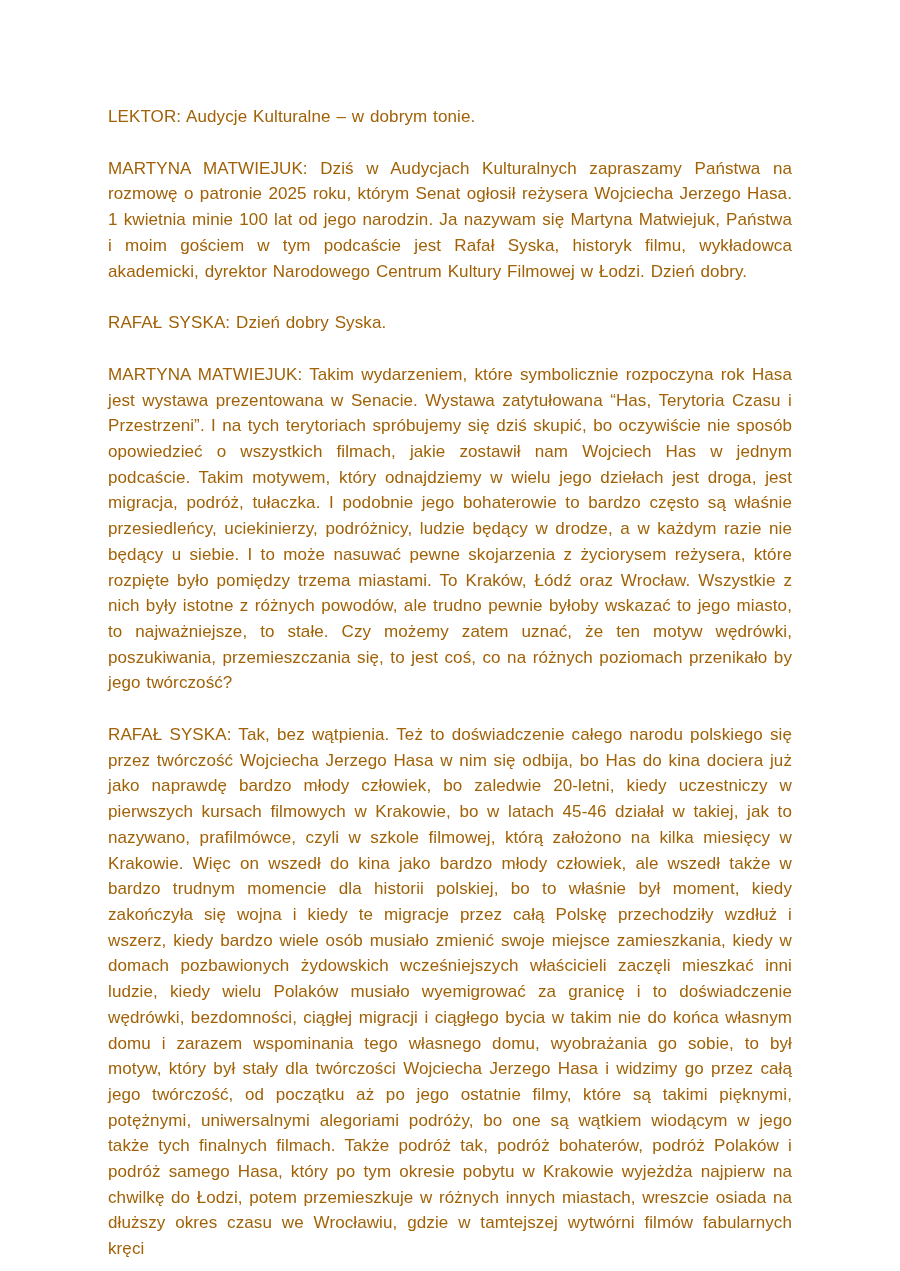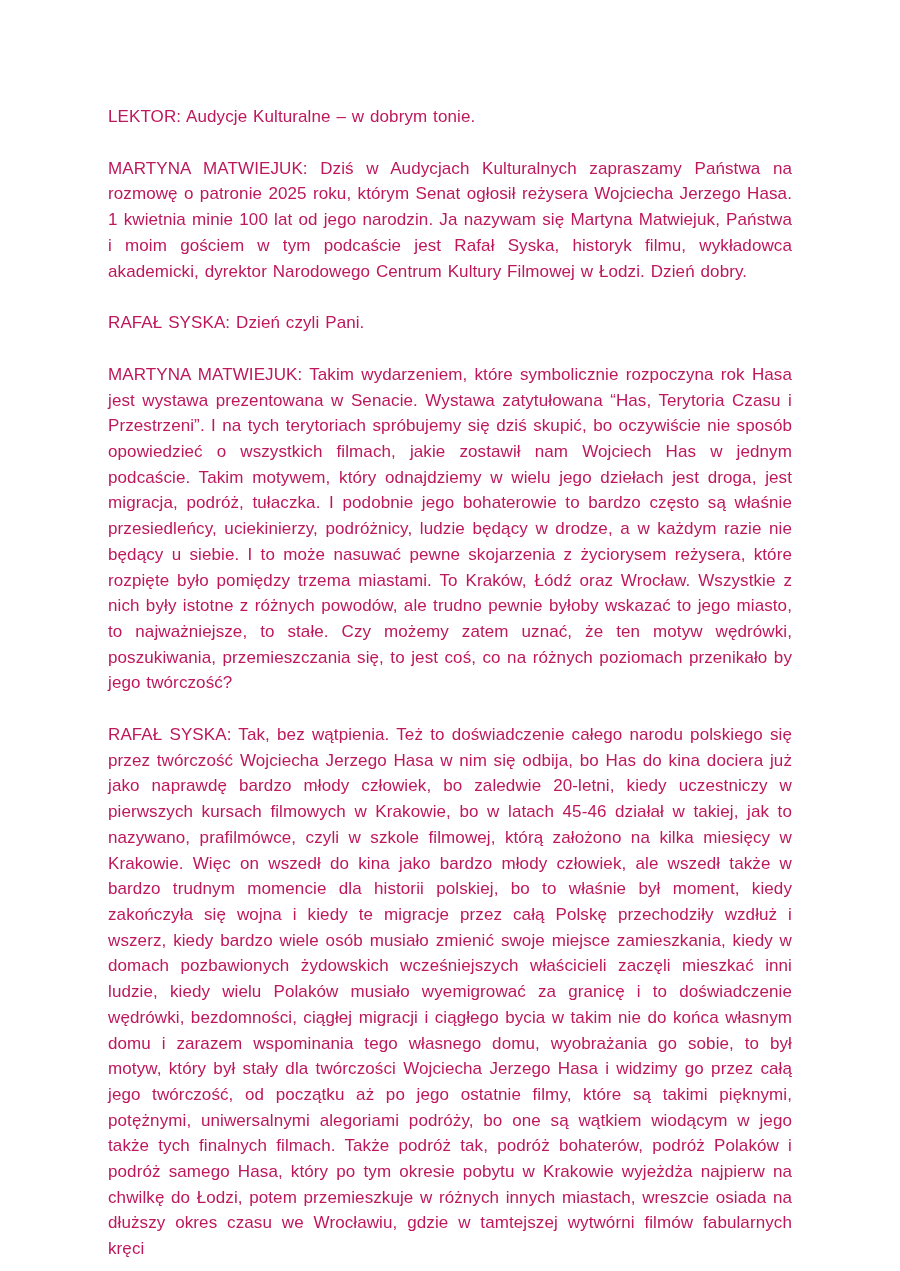--- a/index.html
+++ b/index.html
@@ -6,21 +6,21 @@
     margin: 0;
     padding: 0;
     background: #ffffff;
   }
   .page {
     position: relative;
     width: 900px;
     height: 1271px;
     margin: 0 auto;
     background: #ffffff;
-    color: #be185d;
+    color: #a16207;
     font-family: "Liberation Sans", "DejaVu Sans", sans-serif;
     overflow: hidden;
     box-sizing: border-box;
     padding: 104px 108px 0 108px;
   }
   .transcript p {
     margin: 0 0 26px 0;
     font-size: 17px;
     line-height: 25.7px;
     text-align: justify;
@@ -49,21 +49,21 @@
       <span class="speech">Audycje Kulturalne – w dobrym tonie.</span>
     </p>
 
     <p>
       <span class="speaker">MARTYNA MATWIEJUK:</span>
       <span class="speech bold">Dziś w Audycjach Kulturalnych zapraszamy Państwa na rozmowę o patronie 2025 roku, którym Senat ogłosił reżysera Wojciecha Jerzego Hasa. 1 kwietnia minie 100 lat od jego narodzin. Ja nazywam się Martyna Matwiejuk, Państwa i moim gościem w tym podcaście jest Rafał Syska, historyk filmu, wykładowca akademicki, dyrektor Narodowego Centrum Kultury Filmowej w Łodzi. Dzień dobry.</span>
     </p>
 
     <p>
       <span class="speaker">RAFAŁ SYSKA:</span>
-      <span class="speech">Dzień czyli Pani.</span>
+      <span class="speech">Dzień dobry Syska.</span>
     </p>
 
     <p>
       <span class="speaker">MARTYNA MATWIEJUK:</span>
       <span class="speech bold">Takim wydarzeniem, które symbolicznie rozpoczyna rok Hasa jest wystawa prezentowana w Senacie. Wystawa zatytułowana “Has, Terytoria Czasu i Przestrzeni”. I na tych terytoriach spróbujemy się dziś skupić, bo oczywiście nie sposób opowiedzieć o wszystkich filmach, jakie zostawił nam Wojciech Has w jednym podcaście. Takim motywem, który odnajdziemy w wielu jego dziełach jest droga, jest migracja, podróż, tułaczka. I podobnie jego bohaterowie to bardzo często są właśnie przesiedleńcy, uciekinierzy, podróżnicy, ludzie będący w drodze, a w każdym razie nie będący u siebie. I to może nasuwać pewne skojarzenia z życiorysem reżysera, które rozpięte było pomiędzy trzema miastami. To Kraków, Łódź oraz Wrocław. Wszystkie z nich były istotne z różnych powodów, ale trudno pewnie byłoby wskazać to jego miasto, to najważniejsze, to stałe. Czy możemy zatem uznać, że ten motyw wędrówki, poszukiwania, przemieszczania się, to jest coś, co na różnych poziomach przenikało by jego twórczość?</span>
     </p>
 
     <p>
       <span class="speaker">RAFAŁ SYSKA:</span>
       <span class="speech">Tak, bez wątpienia. Też to doświadczenie całego narodu polskiego się przez twórczość Wojciecha Jerzego Hasa w nim się odbija, bo Has do kina dociera już jako naprawdę bardzo młody człowiek, bo zaledwie 20-letni, kiedy uczestniczy w pierwszych kursach filmowych w Krakowie, bo w latach 45-46 działał w takiej, jak to nazywano, prafilmówce, czyli w szkole filmowej, którą założono na kilka miesięcy w Krakowie. Więc on wszedł do kina jako bardzo młody człowiek, ale wszedł także w bardzo trudnym momencie dla historii polskiej, bo to właśnie był moment, kiedy zakończyła się wojna i kiedy te migracje przez całą Polskę przechodziły wzdłuż i wszerz, kiedy bardzo wiele osób musiało zmienić swoje miejsce zamieszkania, kiedy w domach pozbawionych żydowskich wcześniejszych właścicieli zaczęli mieszkać inni ludzie, kiedy wielu Polaków musiało wyemigrować za granicę i to doświadczenie wędrówki, bezdomności, ciągłej migracji i ciągłego bycia w takim nie do końca własnym domu i zarazem wspominania tego własnego domu, wyobrażania go sobie, to był motyw, który był stały dla twórczości Wojciecha Jerzego Hasa i widzimy go przez całą jego twórczość, od początku aż po jego ostatnie filmy, które są takimi pięknymi, potężnymi, uniwersalnymi alegoriami podróży, bo one są wątkiem wiodącym w jego także tych finalnych filmach. Także podróż tak, podróż bohaterów, podróż Polaków i podróż samego Hasa, który po tym okresie pobytu w Krakowie wyjeżdża najpierw na chwilkę do Łodzi, potem przemieszkuje w różnych innych miastach, wreszcie osiada na dłuższy okres czasu we Wrocławiu, gdzie w tamtejszej wytwórni filmów fabularnych kręci</span>

